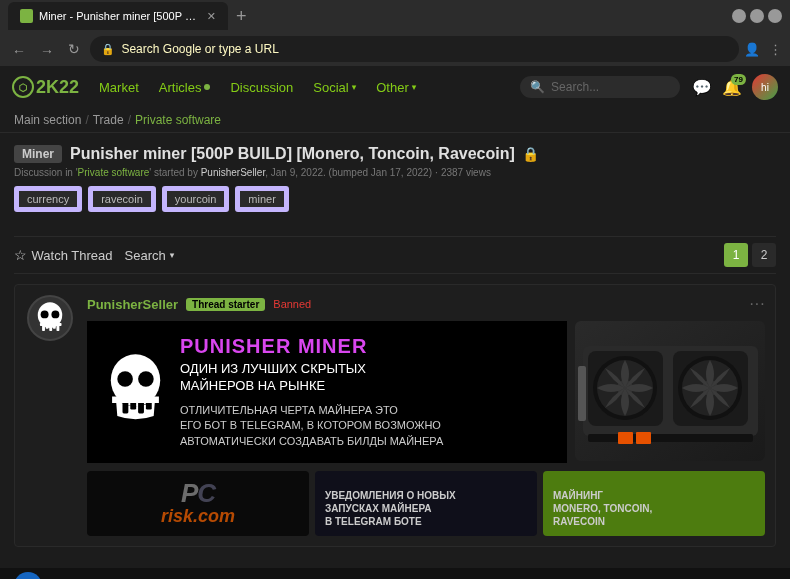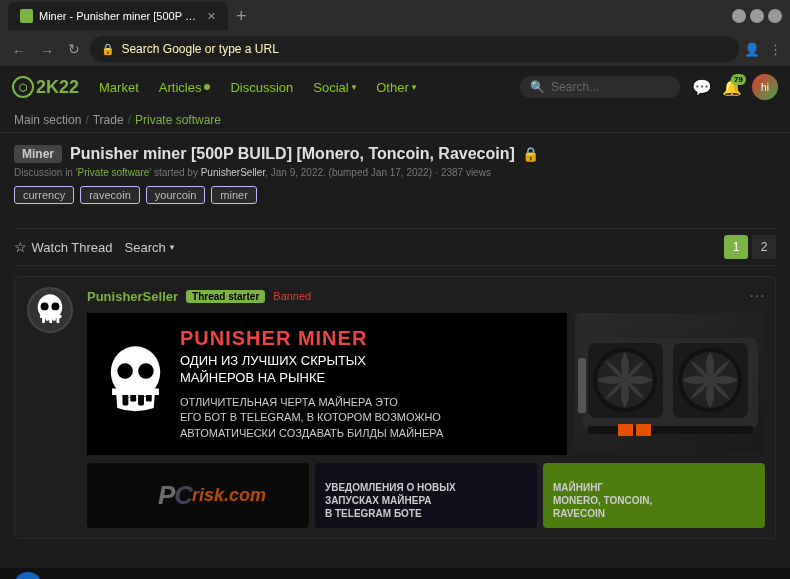--- a/index.html
+++ b/index.html
@@ -142,21 +142,21 @@
       color: #e0e0e0;
       font-size: 16px;
       font-weight: bold;
     }
     .lock-icon { color: #999; font-size: 14px; }
     .thread-meta { font-size: 10px; color: #777; margin-bottom: 8px; }
     .thread-meta .author { color: #ccc; }
     .thread-tags { display: flex; gap: 6px; margin-bottom: 10px; }
     .tag {
       background: #2a2a2a;
-      border: 1px solid #c4b5fd;
+      border: 5px solid #c4b5fd;
       color: #bbb;
       padding: 2px 8px;
       border-radius: 3px;
       font-size: 11px;
       cursor: pointer;
     }
 
     
     .thread-controls {
       display: flex; align-items: center; justify-content: space-between;
@@ -239,21 +239,21 @@
     .punisher-banner {
       background: #000;
       padding: 14px 16px;
       flex: 1;
       display: flex; gap: 12px;
       align-items: center;
     }
     .punisher-skull { flex-shrink: 0; }
     .punisher-text { flex: 1; }
     .punisher-title {
-      color: #ef4444;
+      color: #d946ef;
       font-size: 20px;
       font-weight: 900;
       text-transform: uppercase;
       letter-spacing: 1px;
       line-height: 1.1;
     }
     .punisher-subtitle {
       color: #fff;
       font-size: 13px;
       text-transform: uppercase;
@@ -533,21 +533,21 @@
 
               <rect x="0" y="40" width="8" height="55" rx="2" fill="#555"></rect>
             </svg>
           </div>
         </div>
 
         <div class="feature-cards">
 
           <div class="feature-card" style="position:relative; overflow:hidden; background:#0a0a0a; min-height:65px;">
 
-            <div style="position:absolute; left:14px; top:0; width:100%; height:100%; display:flex; flex-direction:row; align-items:center; justify-content:center;">
+            <div style="position:absolute; left:0; top:0; width:100%; height:100%; display:flex; flex-direction:column; align-items:center; justify-content:center;">
               <div style="color:rgba(255,255,255,0.3); font-size:26px; font-weight:900; font-style:italic; letter-spacing:-1px; line-height:1;">
                 <span style="color:rgba(255,255,255,0.4);">P</span><span style="color:rgba(200,200,255,0.3);">C</span>
               </div>
               <div style="color:#ff6600; font-size:18px; font-weight:900; font-style:italic; opacity:0.7;">risk.com</div>
             </div>
           </div>
           <div class="feature-card" style="background:#0f0f1a;">
             <span class="feature-card-text" style="white-space:pre-line;">УВЕДОМЛЕНИЯ О НОВЫХ
 ЗАПУСКАХ МАЙНЕРА
 В TELEGRAM БОТЕ</span>

